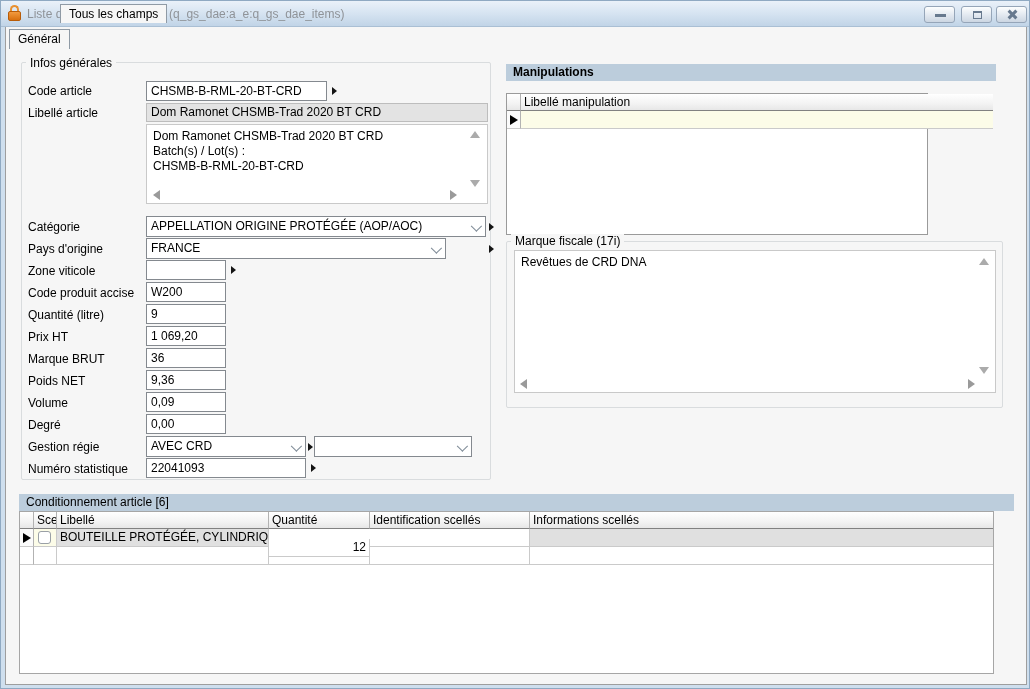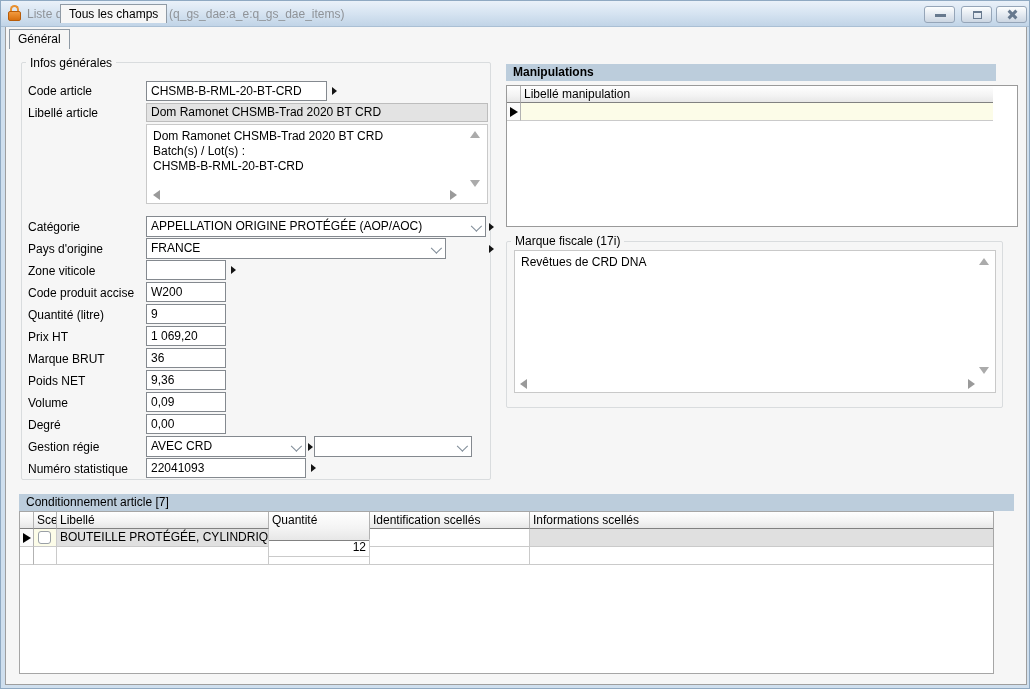--- a/index.html
+++ b/index.html
@@ -162,46 +162,46 @@
   <div class="combo" style="left:313px; top:435px; width:158px;">
     <span></span>
     <span class="chev"></span>
   </div>
 
   <div class="lbl" style="left:27px; top:461px;">Numéro statistique</div>
   <div class="inp" style="left:145px; top:457px; width:160px;">22041093</div>
   <div class="detail" style="left:310px; top:463px;"></div>
 
   <div class="panelhdr" style="left:505px; top:63px; width:490px;font-weight:bold;">Manipulations</div>
-  <div class="panelbox" style="left:505px; top:84px; width:512px; height:142px;">
+  <div class="panelbox" style="left:505px; top:92px; width:422px; height:142px;">
     <div class="gridhdr" style="left:0; top:0; width:14px; height:17px;"></div>
     <div class="gridhdr" style="left:14px; top:0; width:472px; height:17px; border-right:none;">Libellé manipulation</div>
     <div class="selcell" style="left:0; top:17px; width:14px; height:18px;">
         <span class="rowsel"></span>
       </div>
     <div class="gridcell" style="left:14px; top:17px; width:472px; height:18px; background:#fcfce8; border-right:none;"></div>
   </div>
 
   <div class="groupbox" style="left:505px; top:240px; width:497px; height:167px;"></div>
   <div class="grouplabel" style="left:510px; top:233px;">Marque fiscale (17i)</div>
   <div class="memo" style="left:513px; top:249px; width:482px; height:143px;padding-left:46px;">
     <div class="txt">Revêtues de CRD DNA</div>
     <span class="tri-up" style="right:6px; top:7px;"></span>
     <span class="tri-down" style="right:6px; bottom:18px;"></span>
     <span class="tri-left" style="left:5px; bottom:3px;"></span>
     <span class="tri-right" style="right:20px; bottom:3px;"></span>
   </div>
 
-  <div class="panelhdr" style="left:18px; top:493px; width:995px;">Conditionnement article [7]</div>
+  <div class="panelhdr" style="left:18px; top:493px; width:995px;">Conditionnement article [6]</div>
   <div class="panelbox" style="left:18px; top:510px; width:975px; height:163px; border-color:#a6a6a6;">
 
     <div class="gridhdr" style="left:0; top:0; width:14px; height:17px;"></div>
     <div class="gridhdr" style="left:14px; top:0; width:23px; height:17px;">Scel</div>
     <div class="gridhdr" style="left:37px; top:0; width:212px; height:17px;">Libellé</div>
-    <div class="gridhdr" style="left:249px; top:0; width:101px; height:29px;">Quantité</div>
+    <div class="gridhdr" style="left:249px; top:0; width:101px; height:17px;">Quantité</div>
     <div class="gridhdr" style="left:350px; top:0; width:160px; height:17px;">Identification scellés</div>
     <div class="gridhdr" style="left:510px; top:0; width:463px; height:17px; border-right:none;">Informations scellés</div>
 
     <div class="selcell" style="left:0; top:17px; width:14px; height:18px;">
         <span class="rowsel"></span>
       </div>
     <div class="gridcell" style="left:14px; top:17px; width:23px; height:18px; background:#fcfce8;">
         <span class="checkbox" style="left:4px; top:2px;"></span>
       </div>
     <div class="gridcell" style="left:37px; top:17px; width:212px; height:18px; background:#e0e0e0;">BOUTEILLE PROTÉGÉE, CYLINDRIQUE</div>

